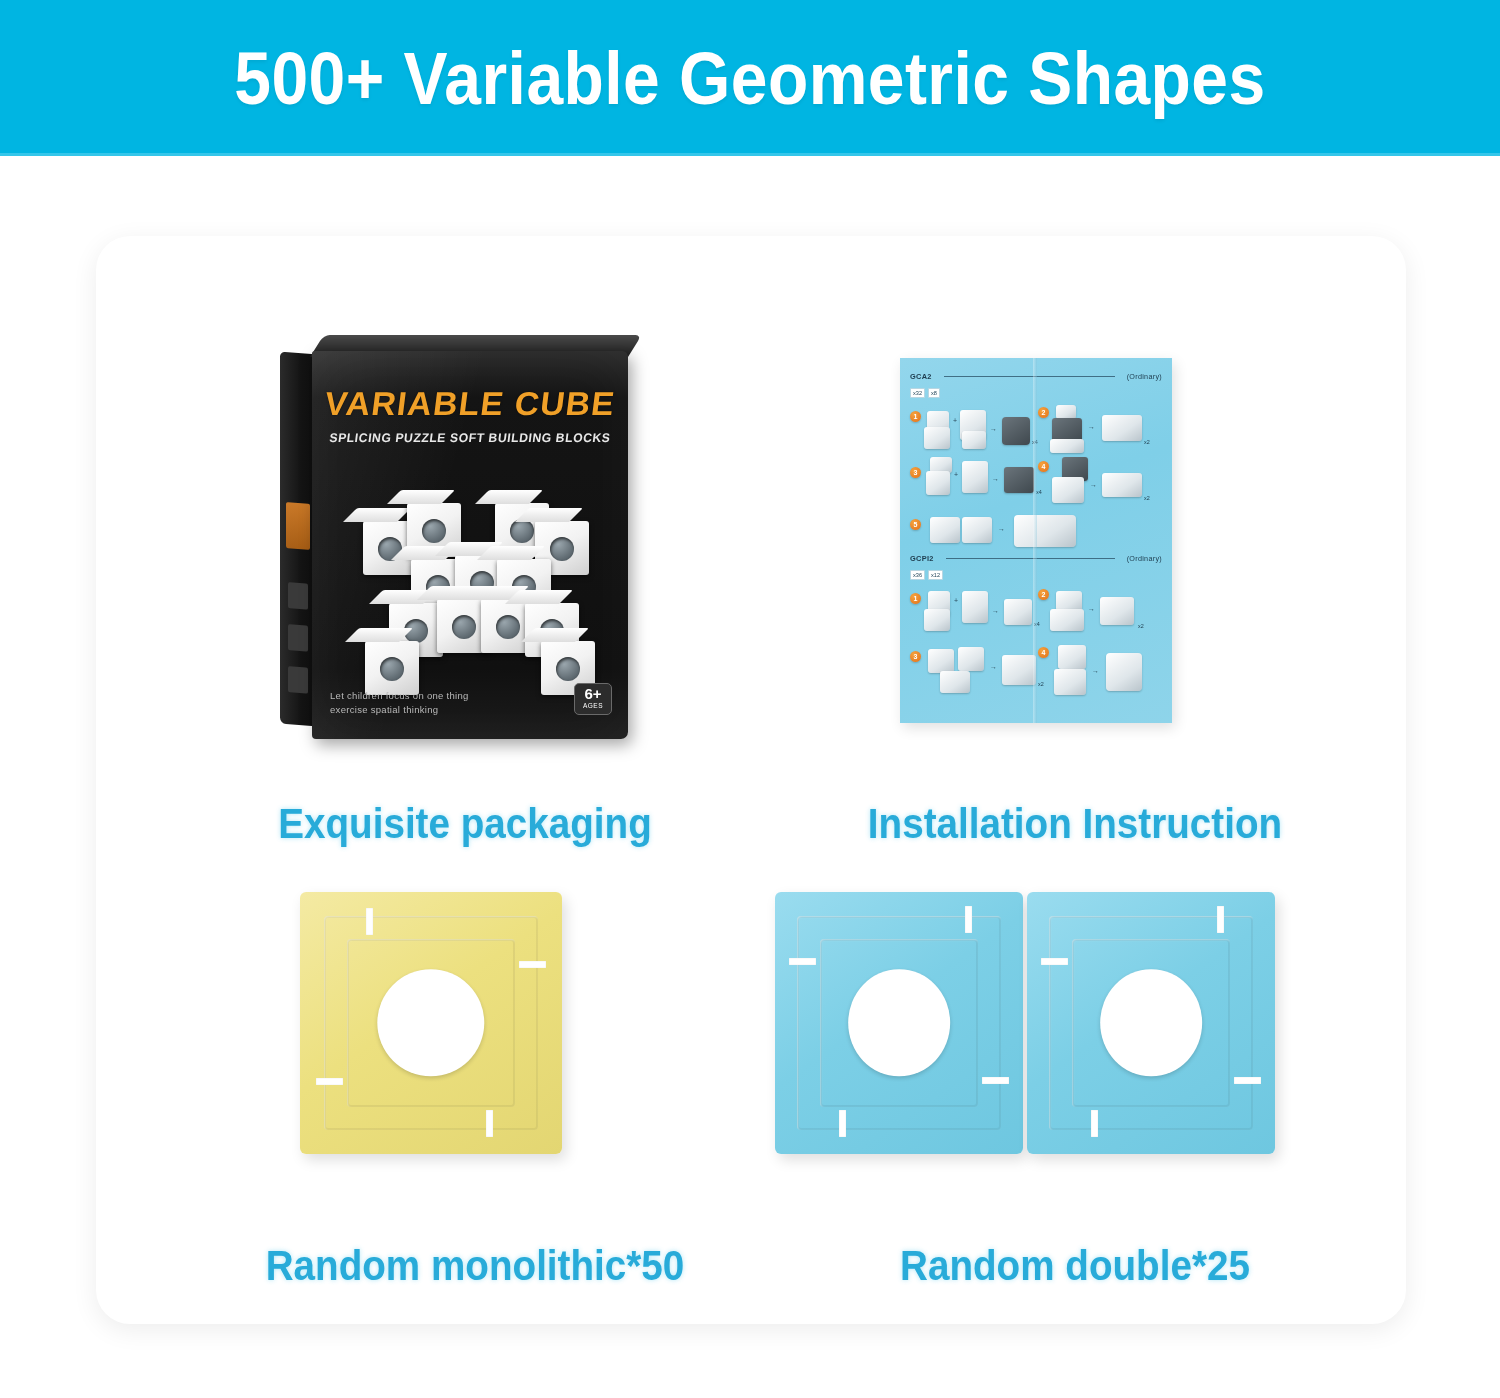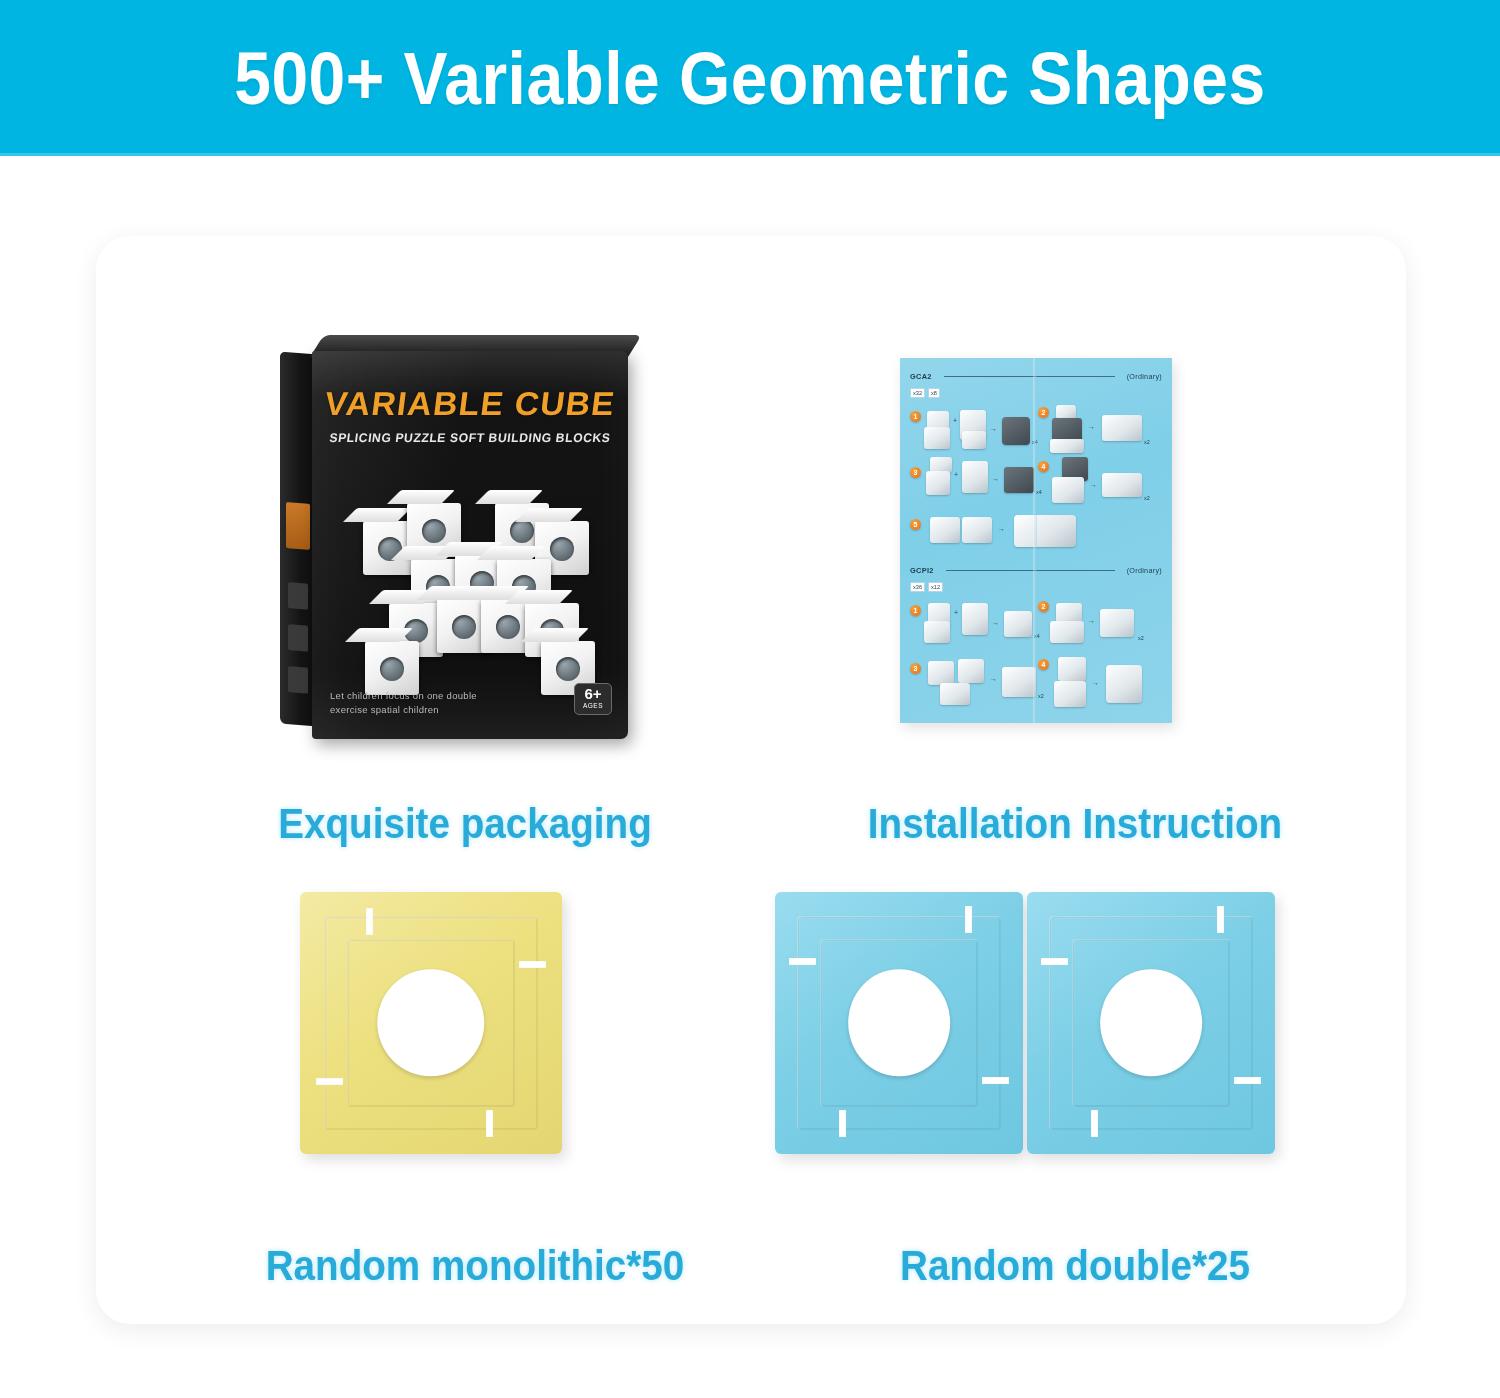--- a/index.html
+++ b/index.html
@@ -250,22 +250,22 @@
         <div class="cu" style="left:152px; top:60px;"></div>
         <div class="cu" style="left:44px;  top:104px;"></div>
         <div class="cu" style="left:92px;  top:100px;"></div>
         <div class="cu" style="left:136px; top:100px;"></div>
         <div class="cu" style="left:180px; top:104px;"></div>
         <div class="cu" style="left:20px;  top:142px;"></div>
         <div class="cu" style="left:196px; top:142px;"></div>
       </div>
 
       <div class="box-tag">
-        <div>Let children focus on one double</div>
-        <div>exercise spatial children</div>
+        <div>Let children focus on one thing</div>
+        <div>exercise spatial thinking</div>
       </div>
 
       <div class="box-age">
         <span class="n">6+</span>
         <span class="a">AGES</span>
       </div>
     </div>
   </div>
 
   <div class="cell-caption" style="top:500px;">Exquisite packaging</div>
@@ -333,21 +333,21 @@
         <div class="sh-step" style="left:0px;top:114px;">
           <div class="sh-num">5</div>
         </div>
         <div class="blob" style="left:20px;top:112px;width:30px;height:26px;"></div>
         <div class="blob" style="left:52px;top:112px;width:30px;height:26px;"></div>
         <div class="arrow" style="left:88px;top:120px;">→</div>
         <div class="blob" style="left:104px;top:110px;width:62px;height:32px;border-radius:4px;"></div>
       </div>
     </div>
 
-    <div class="sheet-panel" style="top:208px;">
+    <div class="sheet-panel" style="top:196px;">
       <div class="sh-rule">
         <span>GCPI2</span>
         <span class="line"></span>
         <span class="ord">(Ordinary)</span>
       </div>
       <div class="sh-parts">
         <span>x36</span>
         <span>x12</span>
       </div>
 

